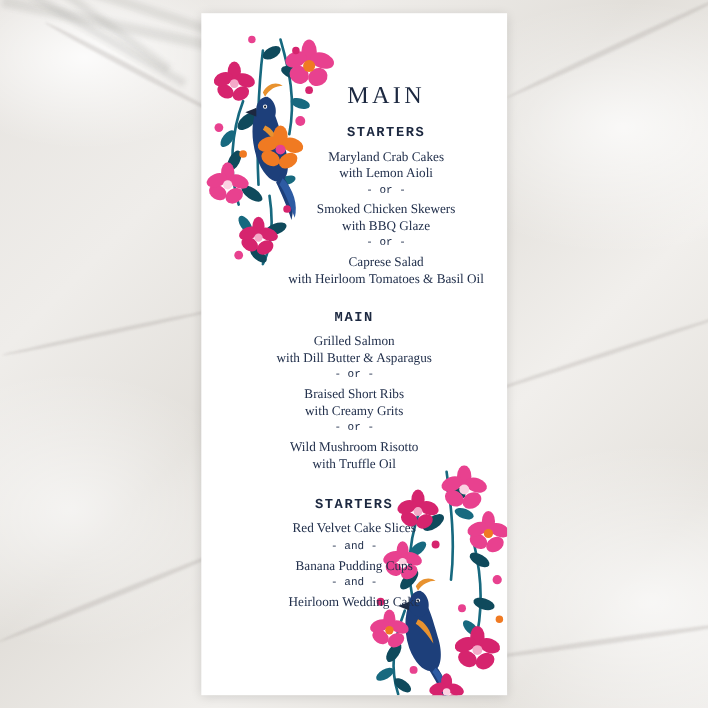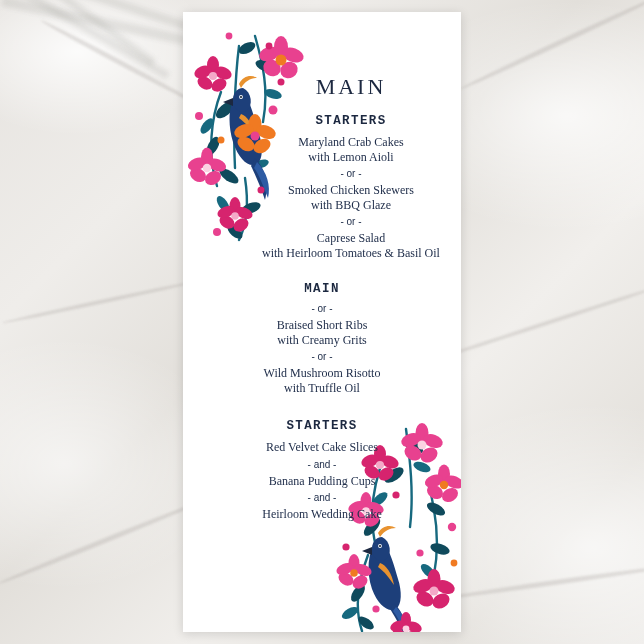--- a/index.html
+++ b/index.html
@@ -80,21 +80,21 @@
   .section-title.indent { margin-left: 58px; }
   .item {
     font-family: Liberation Serif, serif;
     font-size: 12px;
     line-height: 14.5px;
     color: #22304c;
     white-space: pre-line;
   }
   .item.indent { margin-left: 58px; }
   .sep {
-    font-family: Liberation Sans, sans-serif;
+    font-family: Liberation Mono, monospace;
     font-size: 10px;
     color: #22304c;
     margin: 4px 0;
   }
   .sep.indent { margin-left: 58px; }
 
   #starters { margin-top: 14px; }
   #main { margin-top: 22px; }
   #desserts { margin-top: 24px; }
 
@@ -354,20 +354,22 @@
       <div class="sep indent">- or -</div>
       <div class="item indent">Smoked Chicken Skewers
 with BBQ Glaze</div>
       <div class="sep indent">- or -</div>
       <div class="item indent">Caprese Salad
 with Heirloom Tomatoes &amp; Basil Oil</div>
     </div>
 
     <div class="section" id="main">
       <div class="section-title">MAIN</div>
+      <div class="item">Grilled Salmon
+with Dill Butter &amp; Asparagus</div>
       <div class="sep">- or -</div>
       <div class="item">Braised Short Ribs
 with Creamy Grits</div>
       <div class="sep">- or -</div>
       <div class="item">Wild Mushroom Risotto
 with Truffle Oil</div>
     </div>
 
     <div class="section" id="desserts">
       <div class="section-title">STARTERS</div>

